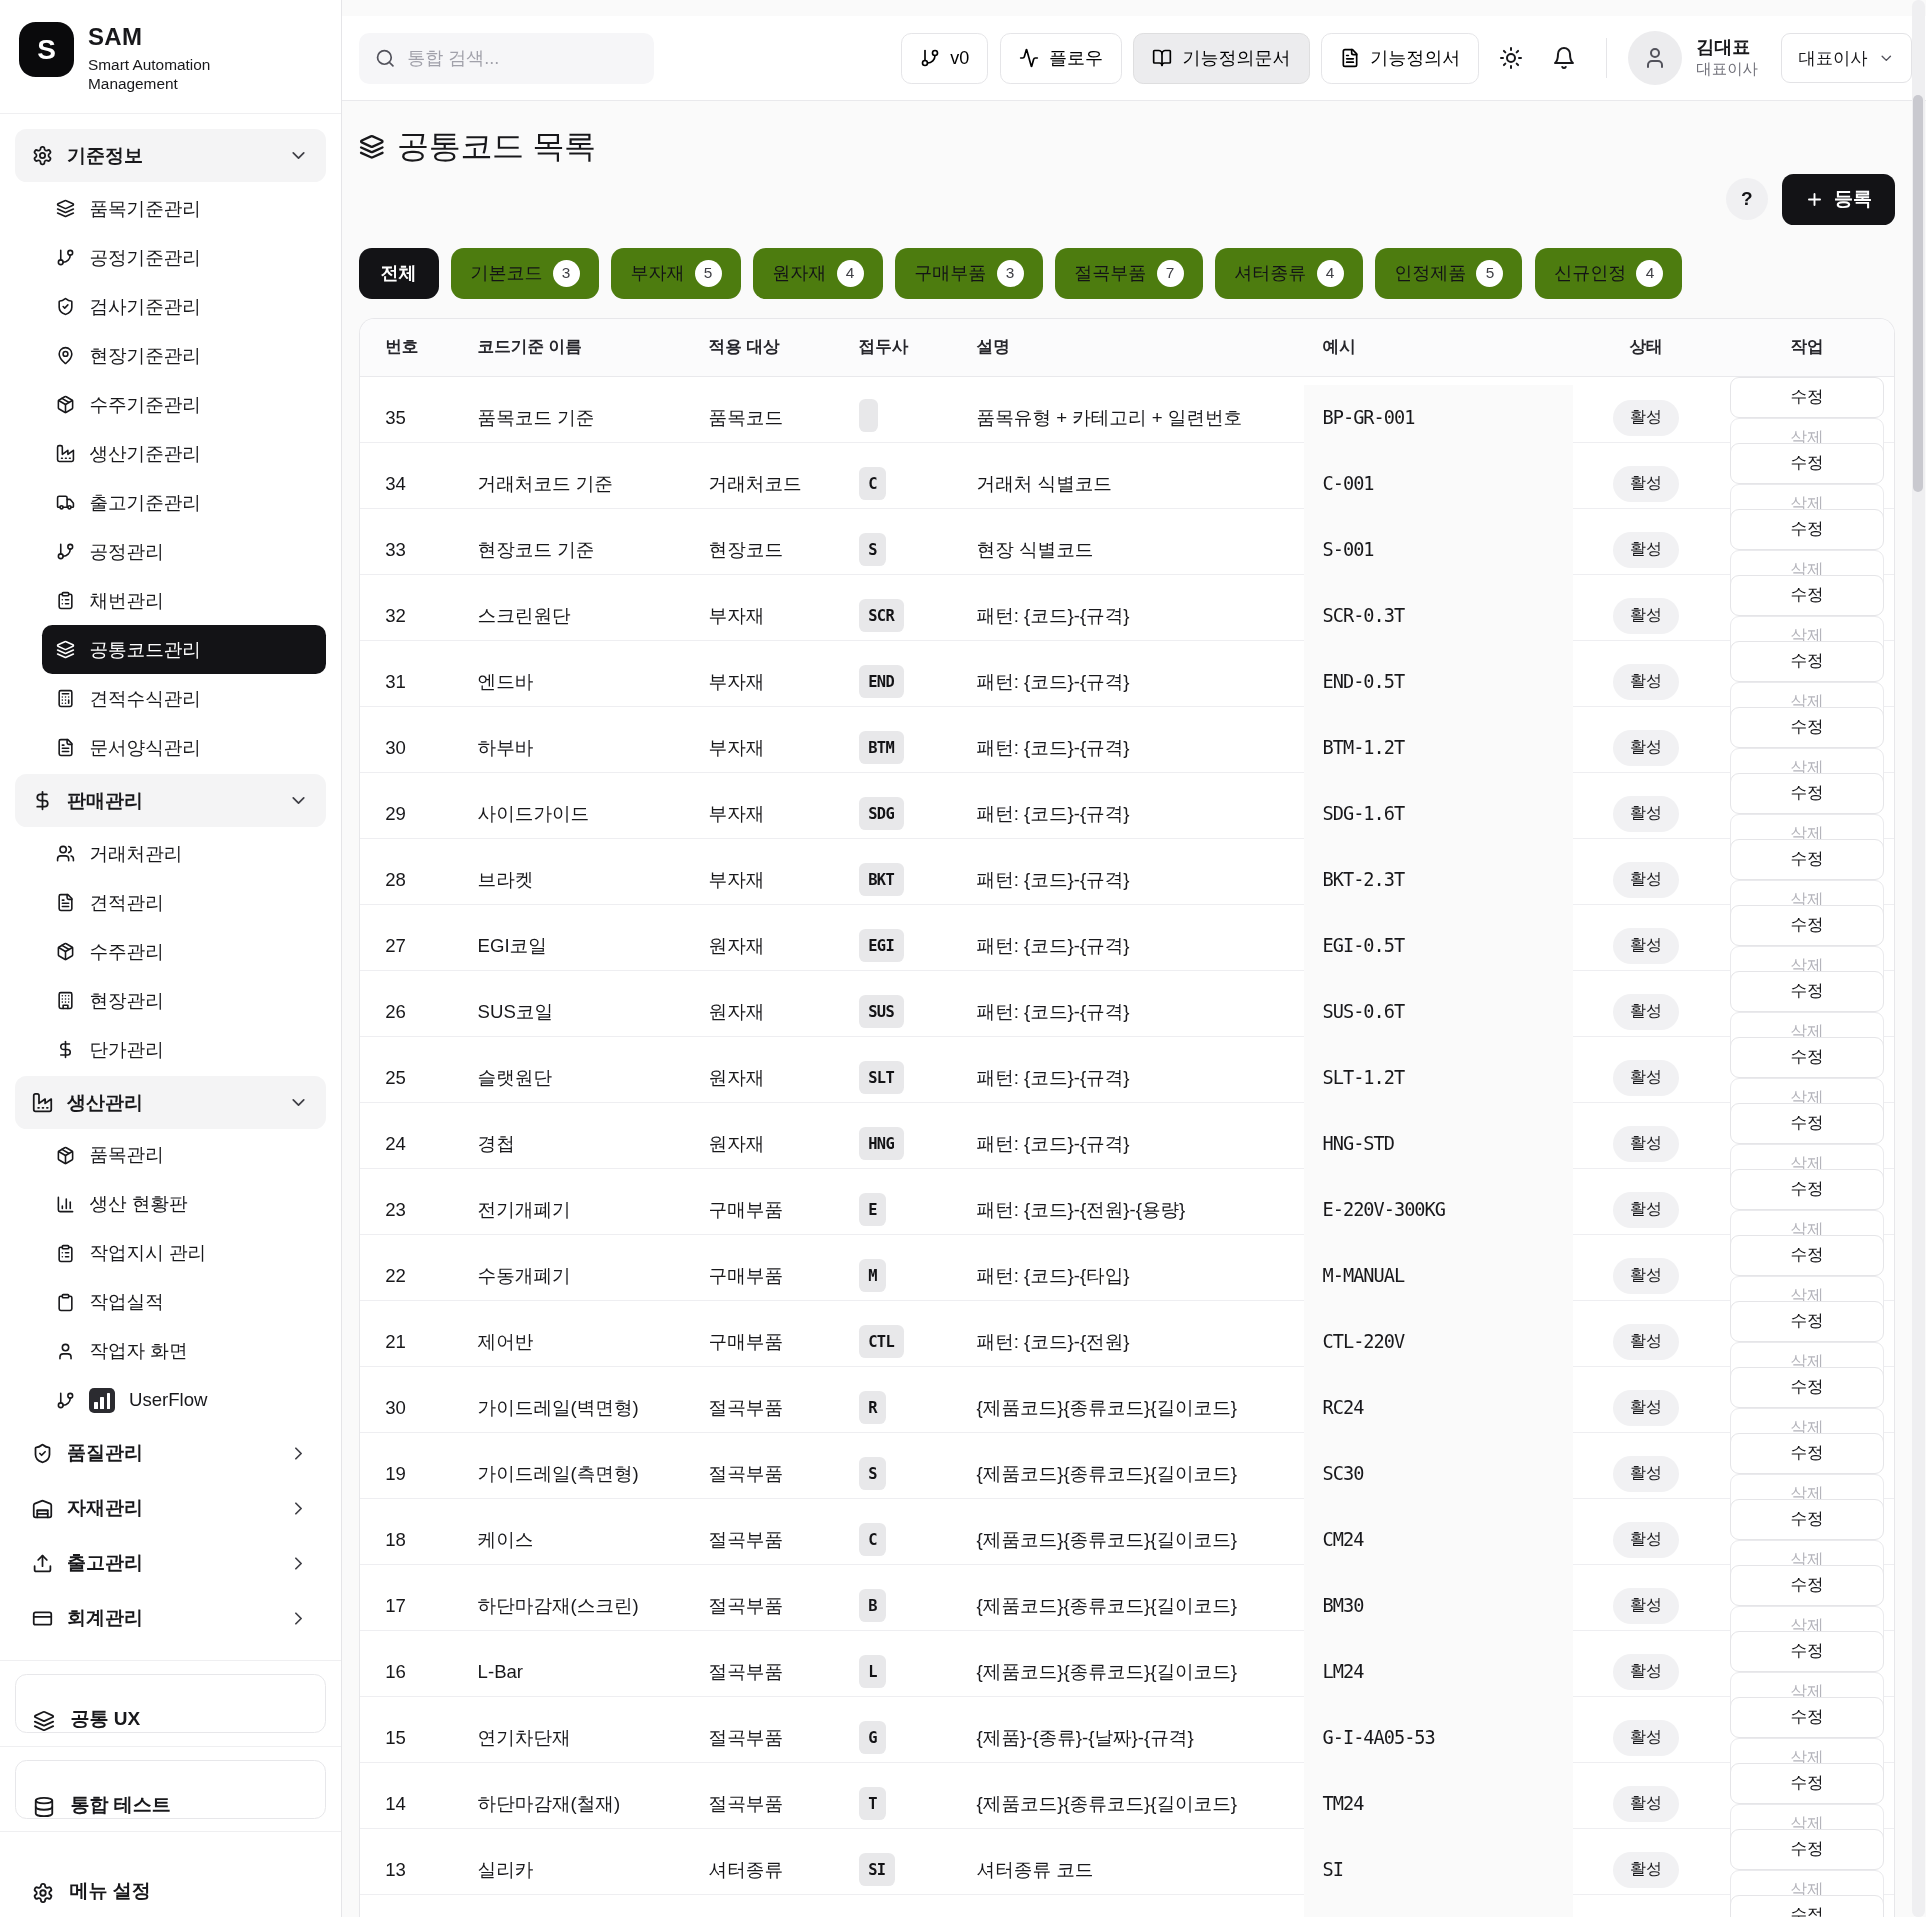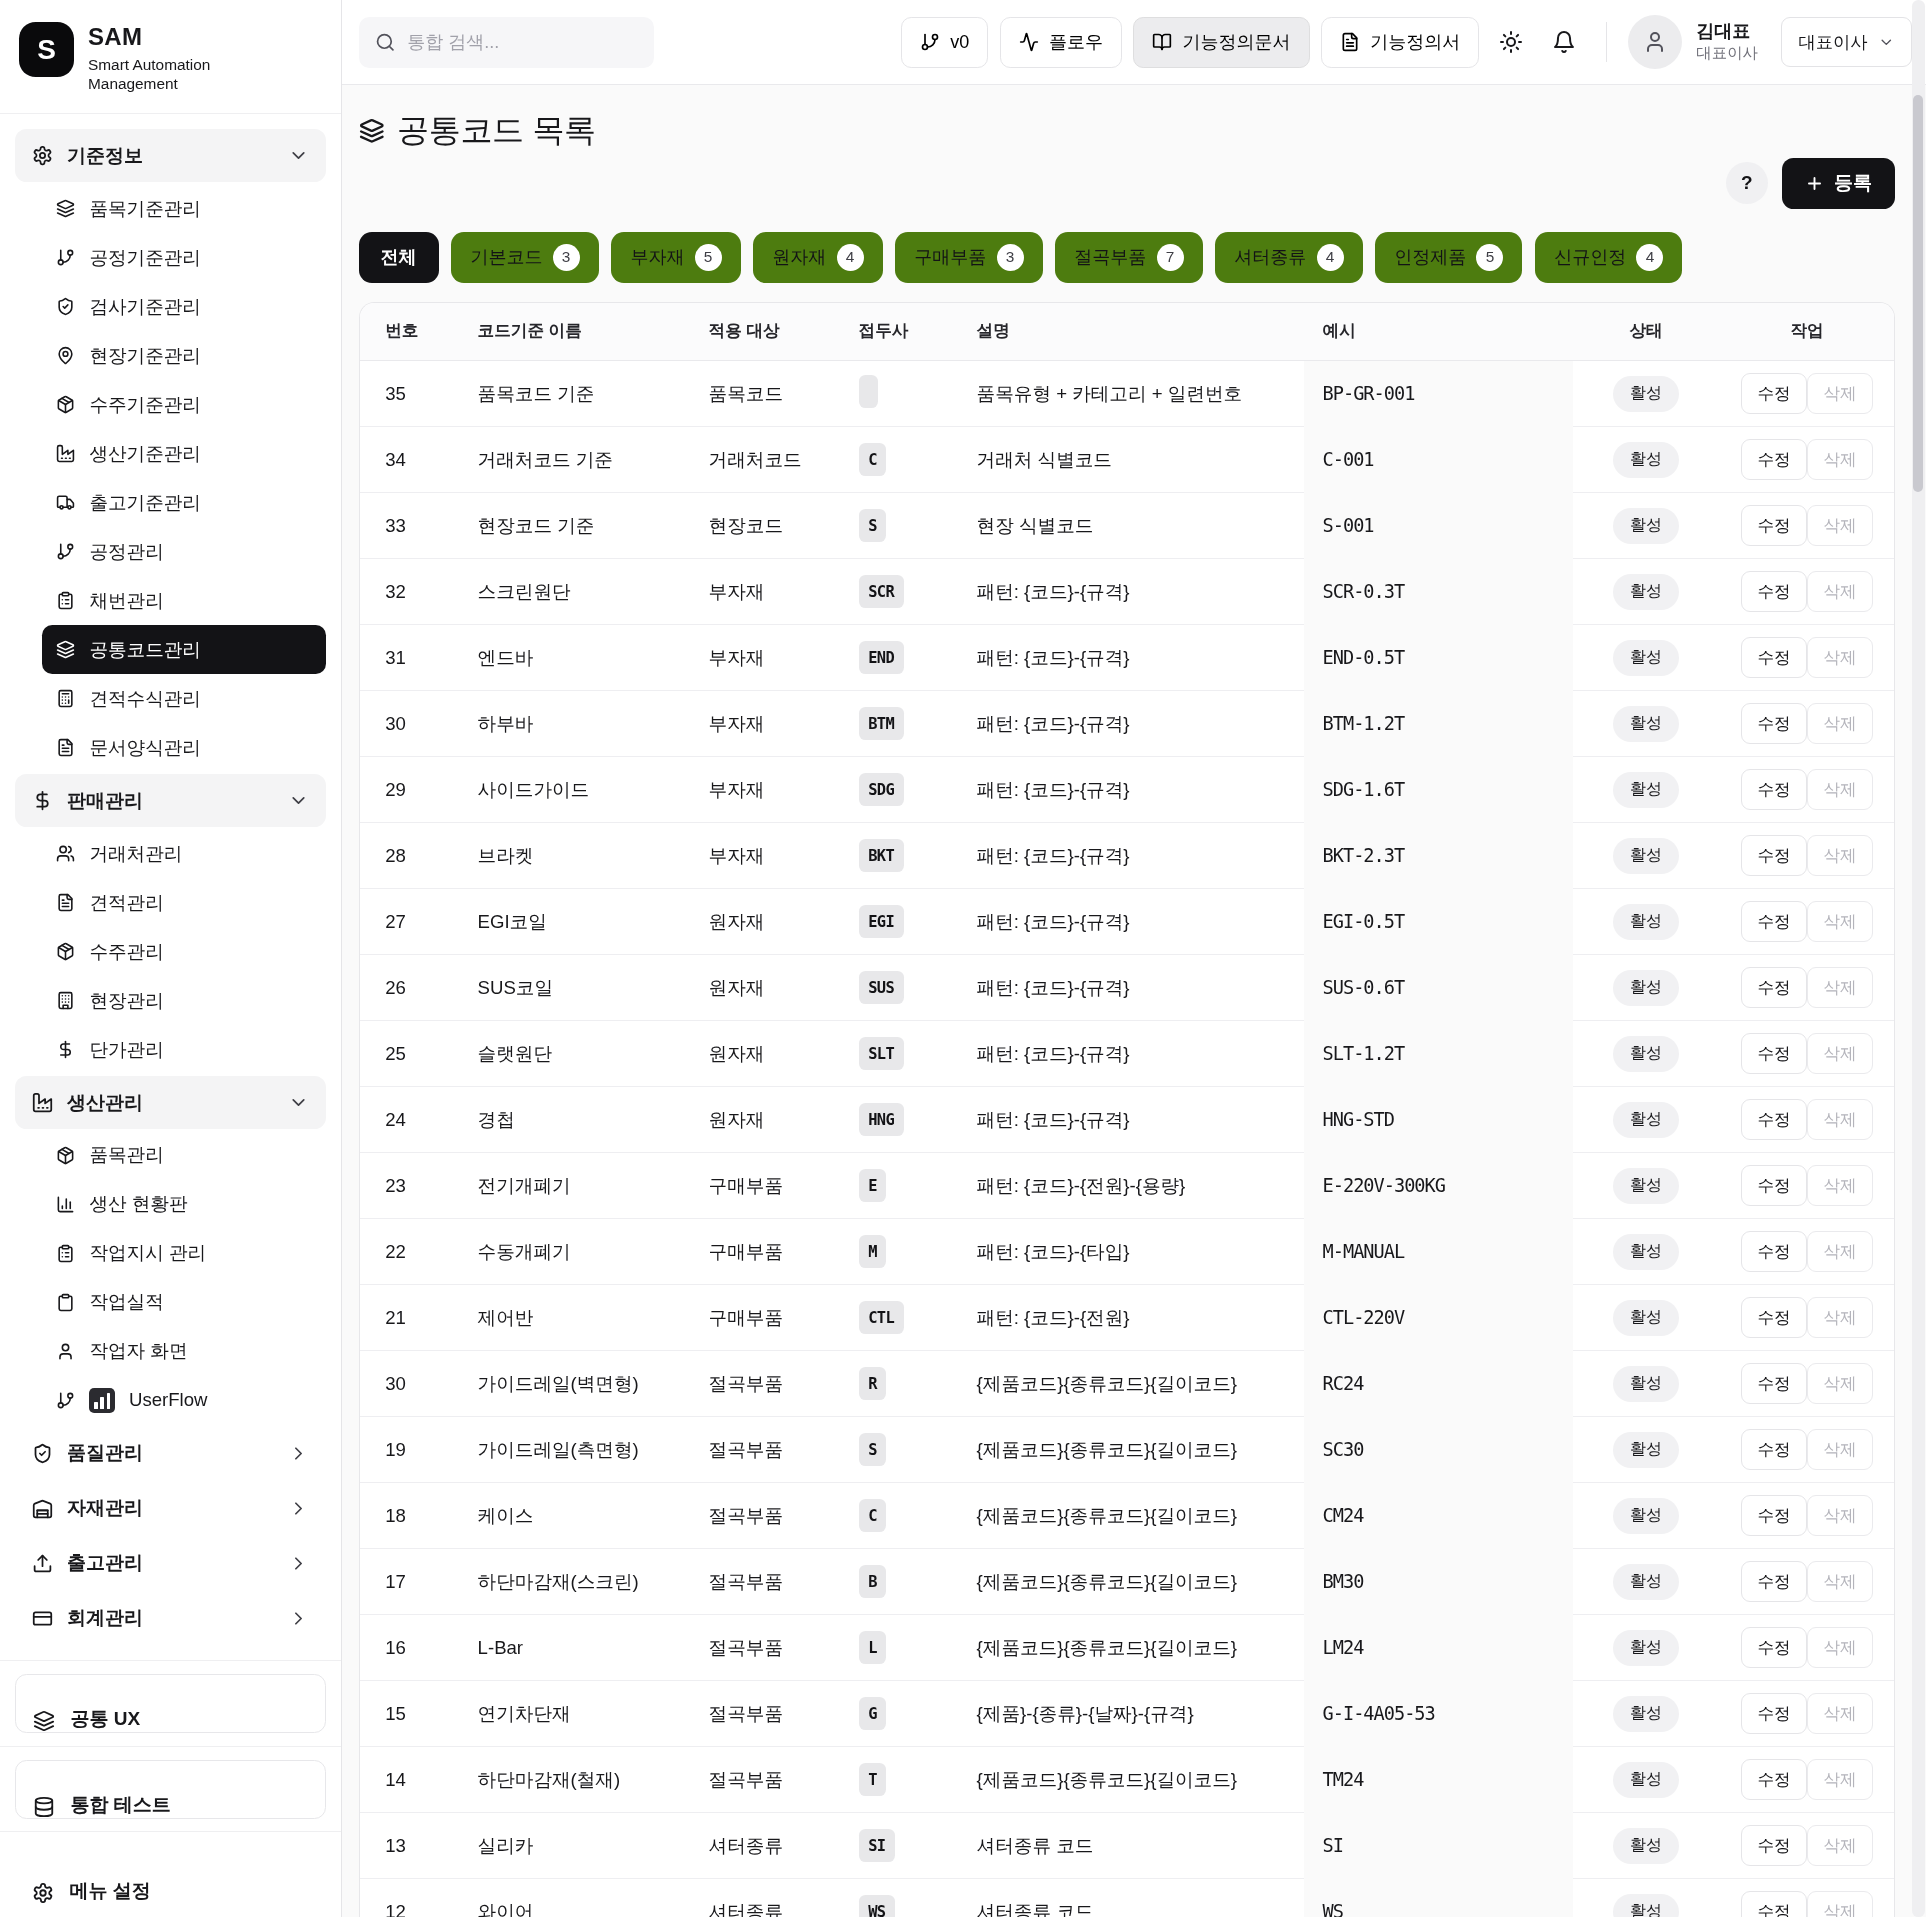--- a/index.html
+++ b/index.html
@@ -36,21 +36,21 @@
   .mini-chart { width:25.6px; height:25.6px; border-radius:5.1px; background:#2b2b30; display:flex; align-items:flex-end; justify-content:center; gap:2.6px; padding:4.5px 3.8px; flex:none; }
   .mini-chart i { display:block; width:3.8px; background:#fff; border-radius:0.6px; }
   .mini-chart i:nth-child(1){height:6.4px;} .mini-chart i:nth-child(2){height:11.5px;} .mini-chart i:nth-child(3){height:15.4px;}
   .side-foot { margin-top:auto; }
   .foot-sec { border-top:0.6px solid #efeff1; padding:12.8px 15.4px; }
   .foot-item { display:flex; align-items:flex-end; gap:15.4px; height:59px; padding:0 16.6px; border-radius:11.5px; font-size:19px; font-weight:600; cursor:pointer; }
   .foot-item.boxed { border:1.3px solid #e7e7ea; }
   .foot-item .ic { width:22px; height:22px; }
 
   
-  .main { position:absolute; left:342px; top:0; width:1584px; height:1553px; }
+  .main { position:absolute; left:342px; top:16px; width:1584px; height:1553px; }
   .topbar { height:85px; background:#fff; border-bottom:0.6px solid #e9e9ec;
     display:flex; align-items:center; padding:0 14px 0 16.6px; gap:11.5px; }
   .search { width:295px; height:51px; background:#f6f6f8; border-radius:10.2px;
     display:flex; align-items:center; gap:11.5px; padding:0 16.6px; color:#a1a1aa; }
   .search .ic { width:20.5px; height:20.5px; color:#52525b; }
   .search-ph { font-size:18px; }
   .tb-spacer { flex:1; }
   .tb-btn { height:51px; border:1.3px solid #e5e5e8; background:#fff; border-radius:10.2px;
     display:flex; align-items:center; gap:10.2px; padding:0 18px; font-size:18px; font-weight:500; cursor:pointer; }
   .tb-btn .ic { width:20px; height:20px; }
@@ -97,21 +97,21 @@
   .t-head .c7, .t-head .c8 { text-align:center; }
   .t-row > div { font-size:18.6px; padding-right:10.2px; }
   .cell-name { font-weight:500; }
   .prefix { display:inline-flex; align-items:center; justify-content:center; height:33px; min-width:19px;
     padding:0 9.6px; border-radius:6.4px; background:#e8e8ea; font-family:"DejaVu Sans Mono",monospace;
     font-size:15.4px; font-weight:700; color:#131316; letter-spacing:-0.6px; }
   .cell-ex { height:66px; background:#fafafa; display:flex; align-items:center;
     font-family:"DejaVu Sans Mono",monospace; font-size:18.6px; letter-spacing:-1px; }
   .cell-st { display:flex; justify-content:center; }
   .status { height:36px; padding:0 16.6px; border-radius:640px; background:#f1f1f3; display:flex; align-items:center; font-size:16px; }
-  .cell-act { display:flex; justify-content:center; gap:0; }
+  .cell-act { display:flex; justify-content:center; gap:0;flex-direction:column; }
   .act-btn { height:41px; padding:0 15.4px; border-radius:9px; background:#fff; border:1.3px solid #e5e5e8;
     font-size:16.6px; font-family:inherit; cursor:pointer; color:#131316; }
   .act-btn.del { color:#b4b4bb; border-color:#eaeaed; }
 
   
   .scroll-track { position:absolute; right:1.3px; top:0; width:12.8px; height:1917px; background:#efeff1; border-radius:6.4px; }
   .scroll-thumb { position:absolute; right:2.6px; top:95px; width:10.2px; height:397px; background:#c9c9cf; border-radius:5.1px; }
 </style>
 </head>
 <body>

